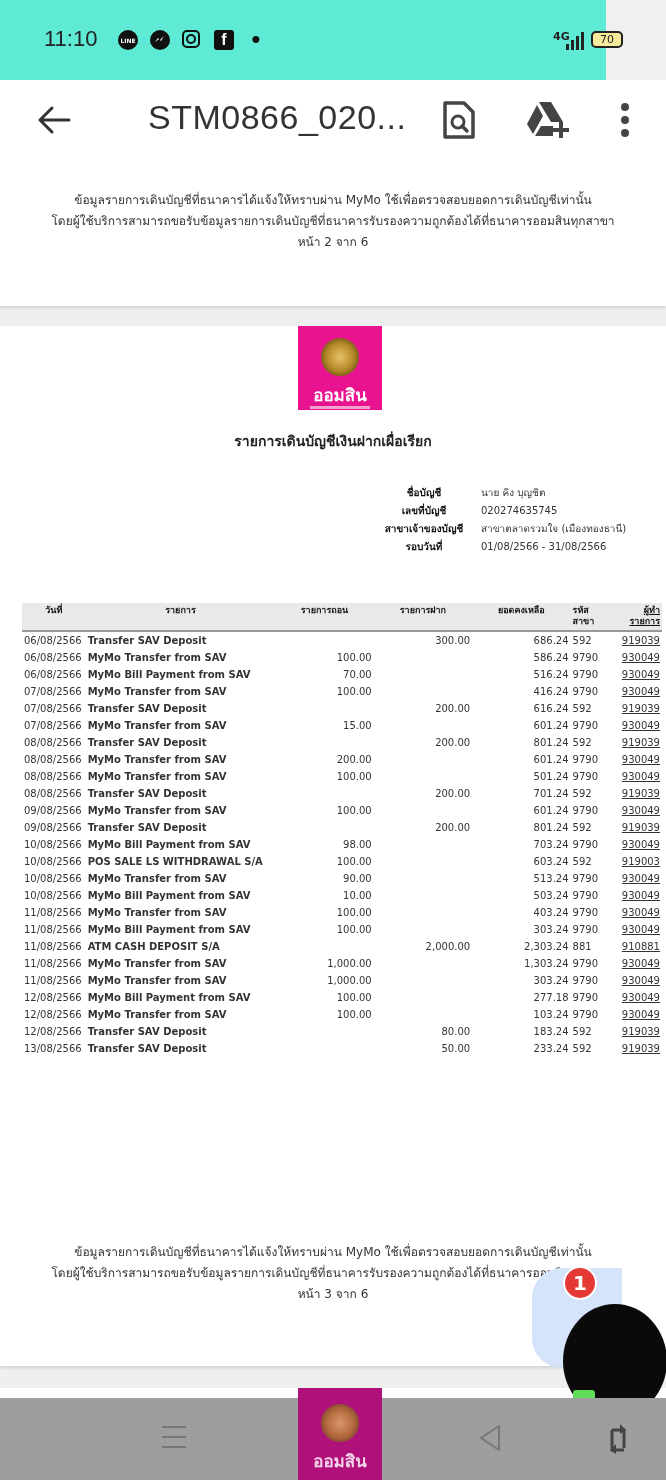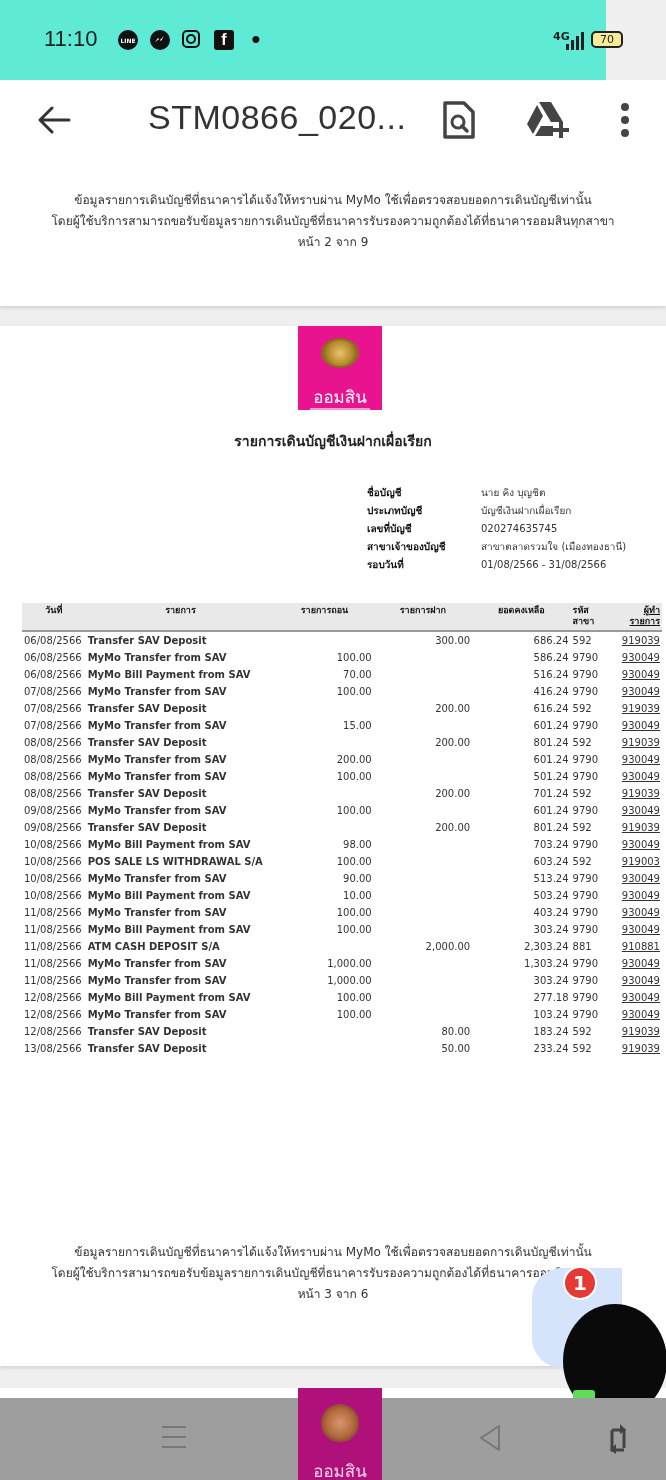--- a/index.html
+++ b/index.html
@@ -29,26 +29,26 @@
   .viewer { position: absolute; top: 178px; left: 0; width: 666px; height: 1220px; background: #efefef; overflow: hidden; }
   .page { position: absolute; left: 0; width: 666px; background: #fff; box-shadow: 0 2px 3px rgba(0,0,0,0.12); }
   .page1 { top: 0; height: 128px; }
   .page2 { top: 148px; height: 1040px; }
   .page3 { top: 1210px; height: 40px; }
   .footer-note { text-align: center; font-size: 12px; line-height: 21px; color: #333; }
   .page1 .footer-note { padding-top: 12px; }
 
   .logo { position: absolute; left: 298px; top: 0; width: 84px; height: 84px; background: #e9138f; display: flex; flex-direction: column; align-items: center; justify-content: flex-start; }
   .logo-seal { margin-top: 12px; width: 38px; height: 38px; border-radius: 50%; background: radial-gradient(circle, #e9c26a 0%, #b58a2a 55%, #6b4a10 100%); border: 2px solid #8a6a1f; }
-  .logo-text { color: #fff; font-weight: normal; font-size: 17px; margin-top: 20px; line-height: 18px; }
+  .logo-text { color: #fff; font-weight: bold; font-size: 17px; margin-top: 10px; line-height: 18px; }
   .logo-sub { width: 60px; height: 3px; background: rgba(255,255,255,0.6); margin-top: 2px; }
   .doc-heading { position: absolute; top: 104px; left: 0; width: 666px; text-align: center; font-size: 14px; font-weight: bold; color: #222; }
 
   .info { position: absolute; top: 158px; left: 367px; font-size: 10px; line-height: 18px; }
-  .info-row { display: flex; }
+  .info-row { display: flex; text-align: center; }
   .info-label { width: 114px; font-weight: bold; color: #111; }
   .info-value { color: #333; }
 
   table.tx { position: absolute; top: 277px; left: 22px; width: 640px; border-collapse: collapse; font-size: 10px; font-family: "DejaVu Sans", sans-serif; color: #333; }
   table.tx thead tr { background: #e9e9e9; border-bottom: 2px solid #999; }
   table.tx th { font-weight: bold; font-size: 9px; padding: 2px 2px 3px; line-height: 11px; color: #111; height: 27px; vertical-align: top; }
   table.tx td { padding: 0 2px; height: 17px; line-height: 17px; white-space: nowrap; }
   .c-date { width: 58px; }
   .c-desc { width: 190px; font-weight: bold; }
   .c-wd { width: 100px; text-align: right; }
@@ -133,40 +133,36 @@
         <circle cx="6" cy="31" r="4" fill="#444"></circle>
       </svg>
   </div>
 </div>
 
 <div class="viewer">
   <div class="page page1">
     <div class="footer-note">
       <div>ข้อมูลรายการเดินบัญชีที่ธนาคารได้แจ้งให้ทราบผ่าน MyMo ใช้เพื่อตรวจสอบยอดการเดินบัญชีเท่านั้น</div>
       <div>โดยผู้ใช้บริการสามารถขอรับข้อมูลรายการเดินบัญชีที่ธนาคารรับรองความถูกต้องได้ที่ธนาคารออมสินทุกสาขา</div>
-      <div>หน้า 2 จาก 9</div>
+      <div>หน้า 2 จาก 6</div>
     </div>
   </div>
 
   <div class="page page2">
     <div class="logo">
       <div class="logo-seal"></div>
       <div class="logo-text">ออมสิน</div>
       <div class="logo-sub"></div>
     </div>
     <div class="doc-heading">รายการเดินบัญชีเงินฝากเผื่อเรียก</div>
 
     <div class="info">
       <div class="info-row">
           <span class="info-label">ชื่อบัญชี</span>
           <span class="info-value">นาย คิง บุญชิต</span>
-        </div>
-      <div class="info-row">
-          <span class="info-label">ประเภทบัญชี</span>
-          <span class="info-value">บัญชีเงินฝากเผื่อเรียก</span>
         </div>
       <div class="info-row">
           <span class="info-label">เลขที่บัญชี</span>
           <span class="info-value">020274635745</span>
         </div>
       <div class="info-row">
           <span class="info-label">สาขาเจ้าของบัญชี</span>
           <span class="info-value">สาขาตลาดรวมใจ (เมืองทองธานี)</span>
         </div>
       <div class="info-row">

